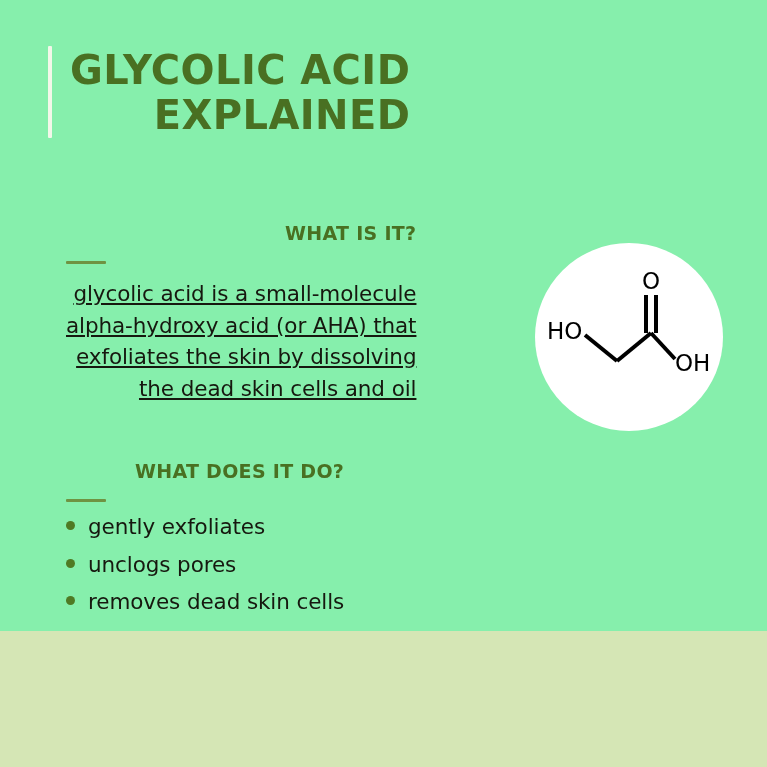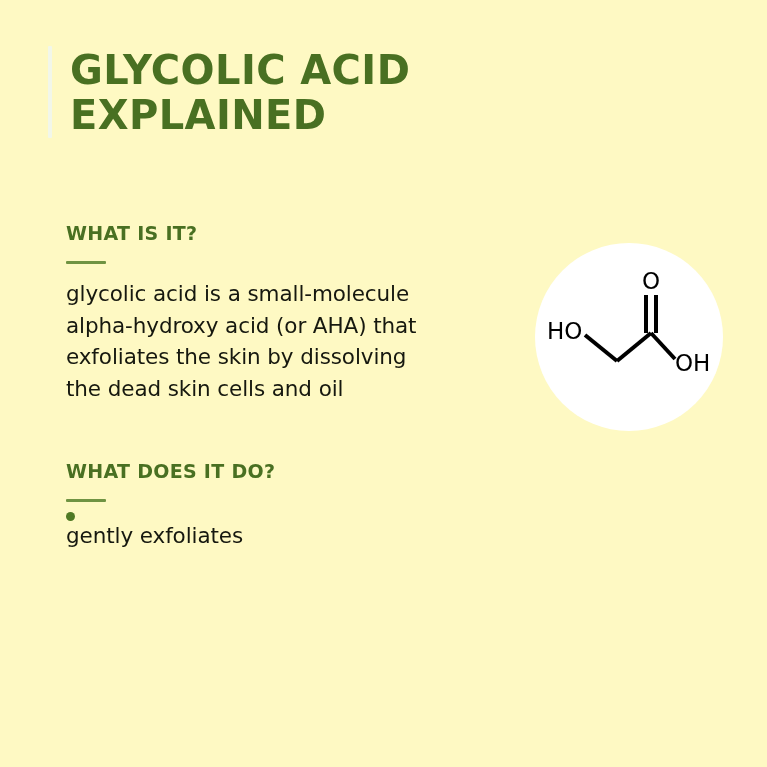--- a/index.html
+++ b/index.html
@@ -11,22 +11,23 @@
     height: 767px;
     background: #d5e6b5;
     font-family: "DejaVu Sans", sans-serif;
     overflow: hidden;
     position: relative;
   }
 
   .infographic {
     position: relative;
     width: 767px;
-    height: 767px;
-    background: #fef9c3;
+    height: 631px;
+    background: #86efac;
+    text-align: right;
   }
 
   
   .title-block {
     position: absolute;
     left: 48px;
     top: 46px;
     display: flex;
     align-items: stretch;
   }
@@ -80,38 +81,38 @@
   .body-paragraph {
     margin: 0;
     padding-top: 14px;
     font-family: "DejaVu Sans", sans-serif;
     font-size: 21.5px;
     line-height: 1.47;
     color: #16180f;
     white-space: pre-line;
     max-width: 430px;
     letter-spacing: -0.1px;
+    text-decoration: underline;
   }
 
   
   .benefit-list {
     list-style: none;
     margin: 0;
     padding: 14px 0 0 0;
   }
   .benefit-item {
     display: flex;
     align-items: baseline;
     font-family: "DejaVu Sans", sans-serif;
     font-size: 21.5px;
     line-height: 1.0;
     color: #16180f;
     margin-bottom: 16px;
     letter-spacing: -0.1px;
-    flex-direction: column;
   }
   .benefit-bullet {
     width: 9px;
     height: 9px;
     border-radius: 50%;
     background: #4f7a24;
     flex: none;
     margin-right: 13px;
     position: relative;
     top: -4px;
@@ -158,20 +159,28 @@
   </div>
 
   <div class="section section-what-does-it-do">
     <h2 class="section-heading">WHAT DOES IT DO?</h2>
     <div class="section-rule"></div>
     <ul class="benefit-list">
       <li class="benefit-item">
         <span class="benefit-bullet"></span>
         <span>gently exfoliates</span>
       </li>
+      <li class="benefit-item">
+        <span class="benefit-bullet"></span>
+        <span>unclogs pores</span>
+      </li>
+      <li class="benefit-item">
+        <span class="benefit-bullet"></span>
+        <span>removes dead skin cells</span>
+      </li>
     </ul>
   </div>
 
   <div class="molecule-badge">
     <svg class="molecule-svg" width="176" height="140" viewBox="0 0 176 140">
 
       <text class="mol-label" x="6" y="72" text-anchor="start">HO</text>
 
       <line x1="44" y1="68" x2="76" y2="94" stroke="#000" stroke-width="4" stroke-linecap="butt"></line>
 

